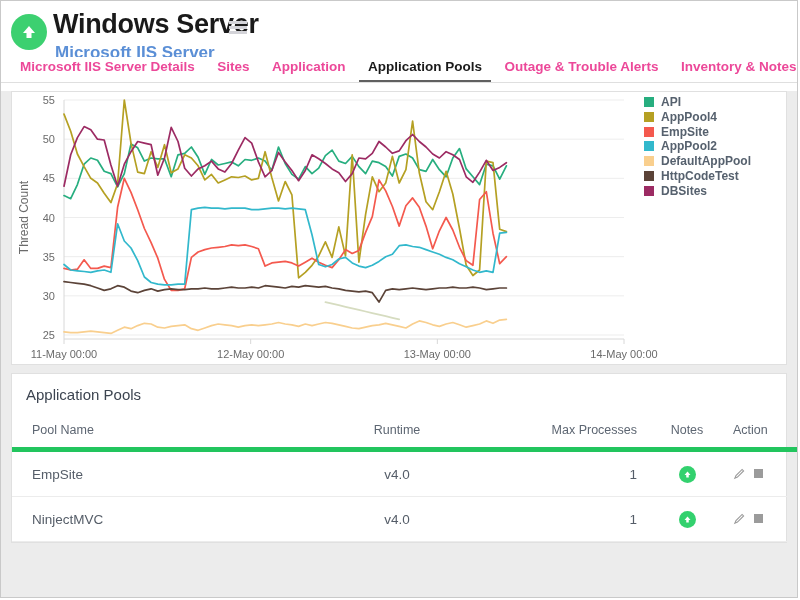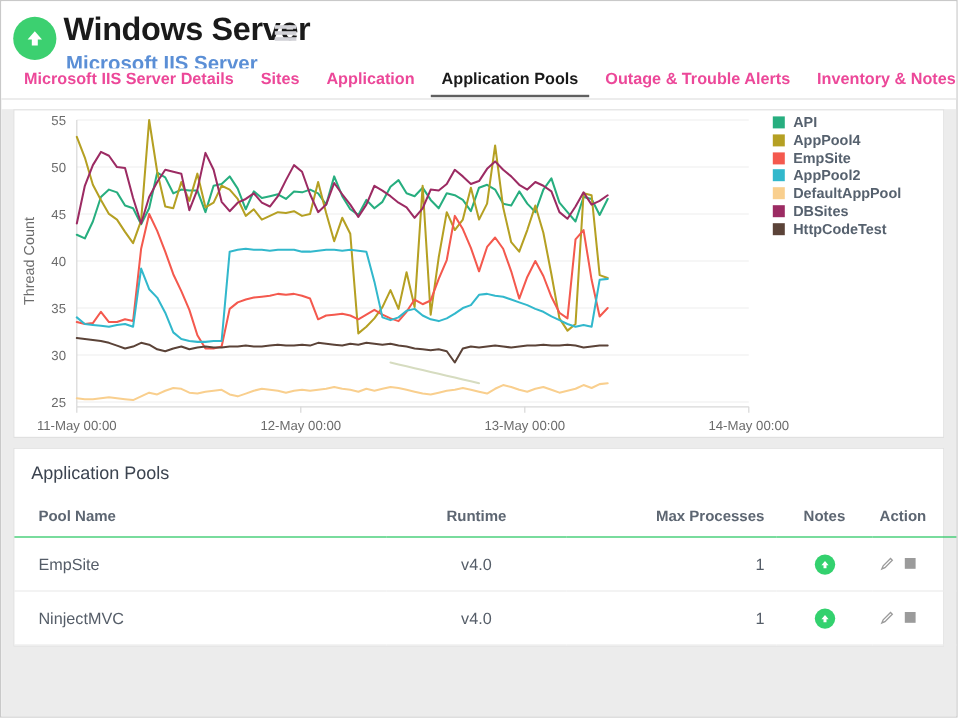--- a/index.html
+++ b/index.html
@@ -158,24 +158,24 @@
   }
   table {
     width: 100%;
     border-collapse: collapse;
     margin-top: 14px;
     table-layout: fixed;
   }
   th {
     font-size: 12.5px;
     color: #5d6672;
-    font-weight: bold;
+    font-weight: normal;
     text-align: left;
     padding: 6px 0 10px 0;
-    border-bottom: 1px solid #22c55e;
+    border-bottom: 5px solid #22c55e;
   }
   td {
     font-size: 13.5px;
     color: #555d68;
     padding: 14px 0 13px 0;
     border-bottom: 1px solid #ececec;
   }
   .c-name  { width: 290px; padding-left: 20px; }
   .c-rt    { width: 150px; text-align: center; }
   .c-mp    { width: 165px; text-align: right; padding-right: 10px;}
@@ -274,22 +274,22 @@
             <polyline points="52.0,94.2 58.7,62.8 65.4,45.6 72.1,34.6 78.8,37.8 85.5,47.2 92.2,48.0 98.9,73.0 105.6,94.2 112.3,72.2 119.0,59.7 125.7,49.5 132.4,51.1 139.1,52.7 145.8,83.2 152.5,66.0 159.2,35.4 166.0,49.5 172.7,76.2 179.4,84.0 186.1,76.9 192.8,73.8 199.5,69.1 206.2,76.9 212.9,80.1 219.6,71.5 226.3,58.1 233.0,45.6 239.7,51.1 246.4,69.9 253.1,84.8 259.8,78.5 266.5,60.5 273.2,69.9 279.9,78.5 286.6,88.7 293.3,78.5 300.0,62.8 306.7,66.8 313.4,71.5 320.1,76.9 326.8,80.8 333.5,89.5 340.2,81.6 346.9,66.0 353.6,66.8 360.3,61.3 367.0,49.5 373.7,55.0 380.4,61.3 387.2,58.9 393.9,48.7 400.6,42.5 407.3,49.5 414.0,55.0 420.7,62.0 427.4,66.0 434.1,59.7 440.8,62.8 447.5,67.5 454.2,84.8 460.9,90.3 467.6,80.1 474.3,68.3 481.0,78.5 487.7,75.4 494.4,70.7" fill="none" stroke="#9c2b63" stroke-width="1.7" stroke-linejoin="round" stroke-linecap="round"></polyline>
             <polyline points="52.0,189.7 58.7,190.5 65.4,191.3 72.1,192.1 78.8,193.7 85.5,196.0 92.2,198.4 98.9,196.8 105.6,193.7 112.3,195.2 119.0,199.1 125.7,200.7 132.4,198.4 139.1,196.8 145.8,199.1 152.5,197.6 159.2,196.8 166.0,197.6 172.7,197.6 179.4,196.8 186.1,196.8 192.8,196.0 199.5,196.8 206.2,196.8 212.9,196.0 219.6,195.2 226.3,196.0 233.0,196.0 239.7,195.2 246.4,196.0 253.1,193.7 259.8,194.4 266.5,195.2 273.2,196.0 279.9,194.4 286.6,195.2 293.3,193.7 300.0,194.4 306.7,195.2 313.4,194.4 320.1,196.0 326.8,196.8 333.5,198.4 340.2,199.1 346.9,199.9 353.6,199.1 360.3,200.7 367.0,210.1 373.7,198.4 380.4,196.8 387.2,197.6 393.9,196.8 400.6,196.0 407.3,196.8 414.0,197.6 420.7,196.8 427.4,196.0 434.1,196.0 440.8,195.2 447.5,196.0 454.2,196.0 460.9,195.2 467.6,196.0 474.3,197.6 481.0,196.8 487.7,196.0 494.4,196.0" fill="none" stroke="#5b4338" stroke-width="1.7" stroke-linejoin="round" stroke-linecap="round"></polyline>
             <polyline points="313.4,210.1 320.1,211.7 326.8,213.2 333.5,214.8 340.2,216.4 346.9,217.9 353.6,219.5 360.3,221.1 367.0,222.6 373.7,224.2 380.4,225.8 387.2,227.3" fill="none" stroke="#d6dcc0" stroke-width="1.7" stroke-linejoin="round" stroke-linecap="round"></polyline>
           </svg>
         <div class="legend" id="legend">
             <div class="legend-row"><span class="legend-sw" style="background: rgb(39, 174, 127);"></span><span>API</span></div>
             <div class="legend-row"><span class="legend-sw" style="background: rgb(181, 160, 35);"></span><span>AppPool4</span></div>
             <div class="legend-row"><span class="legend-sw" style="background: rgb(244, 89, 78);"></span><span>EmpSite</span></div>
             <div class="legend-row"><span class="legend-sw" style="background: rgb(50, 184, 204);"></span><span>AppPool2</span></div>
             <div class="legend-row"><span class="legend-sw" style="background: rgb(249, 207, 142);"></span><span>DefaultAppPool</span></div>
+            <div class="legend-row"><span class="legend-sw" style="background: rgb(91, 67, 56);"></span><span>HttpCodeTest</span></div>
             <div class="legend-row"><span class="legend-sw" style="background: rgb(156, 43, 99);"></span><span>DBSites</span></div>
-            <div class="legend-row"><span class="legend-sw" style="background: rgb(91, 67, 56);"></span><span>HttpCodeTest</span></div>
           </div>
       </div>
     </div>
 
     <div class="panel panel2">
       <div class="panel2-title">Application Pools</div>
       <table>
         <thead>
           <tr>
             <th class="c-name">Pool Name</th>

